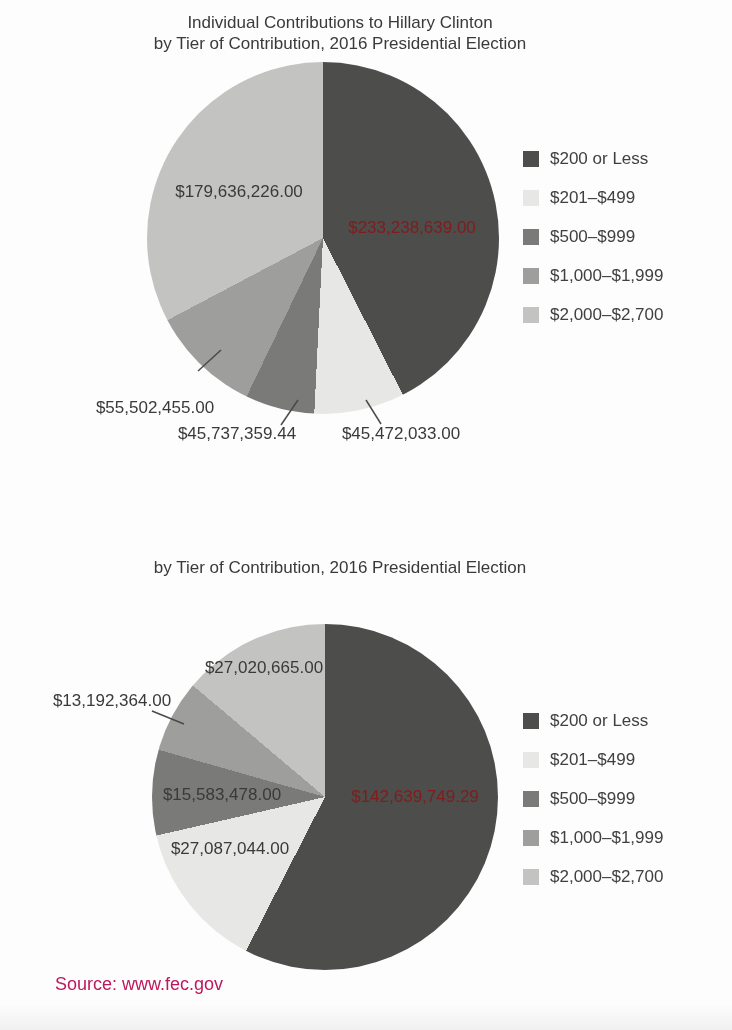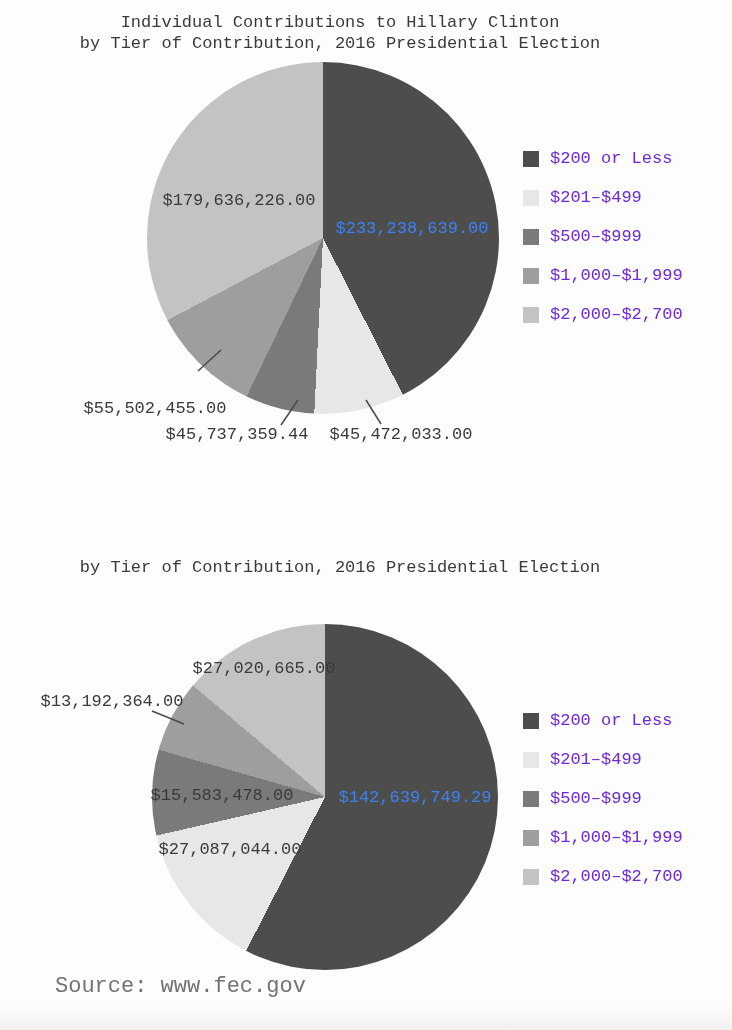--- a/index.html
+++ b/index.html
@@ -1,69 +1,69 @@
 <!DOCTYPE html>
 <html><head>
 <meta charset="utf-8">
 <style>
   html,body{margin:0;padding:0;}
   .canvas{
     position:relative;
     width:732px;height:1030px;
     background:#fdfdfd;
-    font-family:Liberation Mono, monospace;
+    font-family:Liberation Sans, sans-serif;
     color:#3a3a3a;
     overflow:hidden;
   }
   .canvas::after{
     content:"";position:absolute;left:0;right:0;bottom:0;height:26px;
     background:linear-gradient(to bottom, rgba(0,0,0,0), rgba(0,0,0,0.05));
     pointer-events:none;
   }
   .chart-title{
     position:absolute;left:60px;width:560px;
     text-align:center;font-size:17px;line-height:21px;color:#3a3a3a;
   }
   .pie{
     position:absolute;border-radius:50%;
   }
   .val-label{
     position:absolute;transform:translate(-50%,-50%);
     font-size:17px;white-space:nowrap;color:#3a3a3a;
   }
-  .val-label.on-dark{color:#3b82f6;text-align:right;}
+  .val-label.on-dark{color:#7f1d1d;text-align:right;}
   .legend{position:absolute;}
   .legend-row{
     display:flex;align-items:center;height:17px;margin-bottom:22px;
   }
   .swatch{
     width:16px;height:16px;margin-right:11px;flex:0 0 auto;
   }
   .legend-label{
-    font-size:17px;white-space:nowrap;color:#6d28d9;
+    font-size:17px;white-space:nowrap;color:#404040;
   }
   .leaders{position:absolute;left:0;top:0;pointer-events:none;}
   .source{
-    position:absolute;left:55px;top:974px;font-size:22px;color:#737373;
+    position:absolute;left:55px;top:974px;font-size:18px;color:#be185d;
   }
 </style>
 </head>
 <body>
 
 <div class="canvas">
 
   <div class="chart-title" style="top:12px;">
     <div>Individual Contributions to Hillary Clinton</div>
     <div>by Tier of Contribution, 2016 Presidential Election</div>
   </div>
 
   <div class="pie" style="left: 147px; top: 62px; width: 352px; height: 352px; background: conic-gradient(rgb(77, 77, 75) 0deg, rgb(77, 77, 75) 153.02deg, rgb(231, 231, 229) 153.02deg, rgb(231, 231, 229) 182.85deg, rgb(122, 122, 120) 182.85deg, rgb(122, 122, 120) 205.73deg, rgb(158, 158, 156) 205.73deg, rgb(158, 158, 156) 242.15deg, rgb(195, 195, 193) 242.15deg, rgb(195, 195, 193) 360deg);"></div>
 
   <div class="val-label on-dark" style="left:412px;top:228px;">$233,238,639.00</div>
-  <div class="val-label" style="left:239px;top:192px;margin-top:8px;">$179,636,226.00</div>
+  <div class="val-label" style="left:239px;top:192px;">$179,636,226.00</div>
   <div class="val-label" style="left:155px;top:383px;margin-top:25px;">$55,502,455.00</div>
   <div class="val-label" style="left:237px;top:434px;">$45,737,359.44</div>
   <div class="val-label" style="left:401px;top:434px;text-align:center;">$45,472,033.00</div>
 
   <div class="legend" style="left:523px;top:150px;">
     <div class="legend-row">
       <span class="swatch" style="background: rgb(77, 77, 75);"></span>
       <span class="legend-label">$200 or Less</span>
     </div>
     <div class="legend-row">

